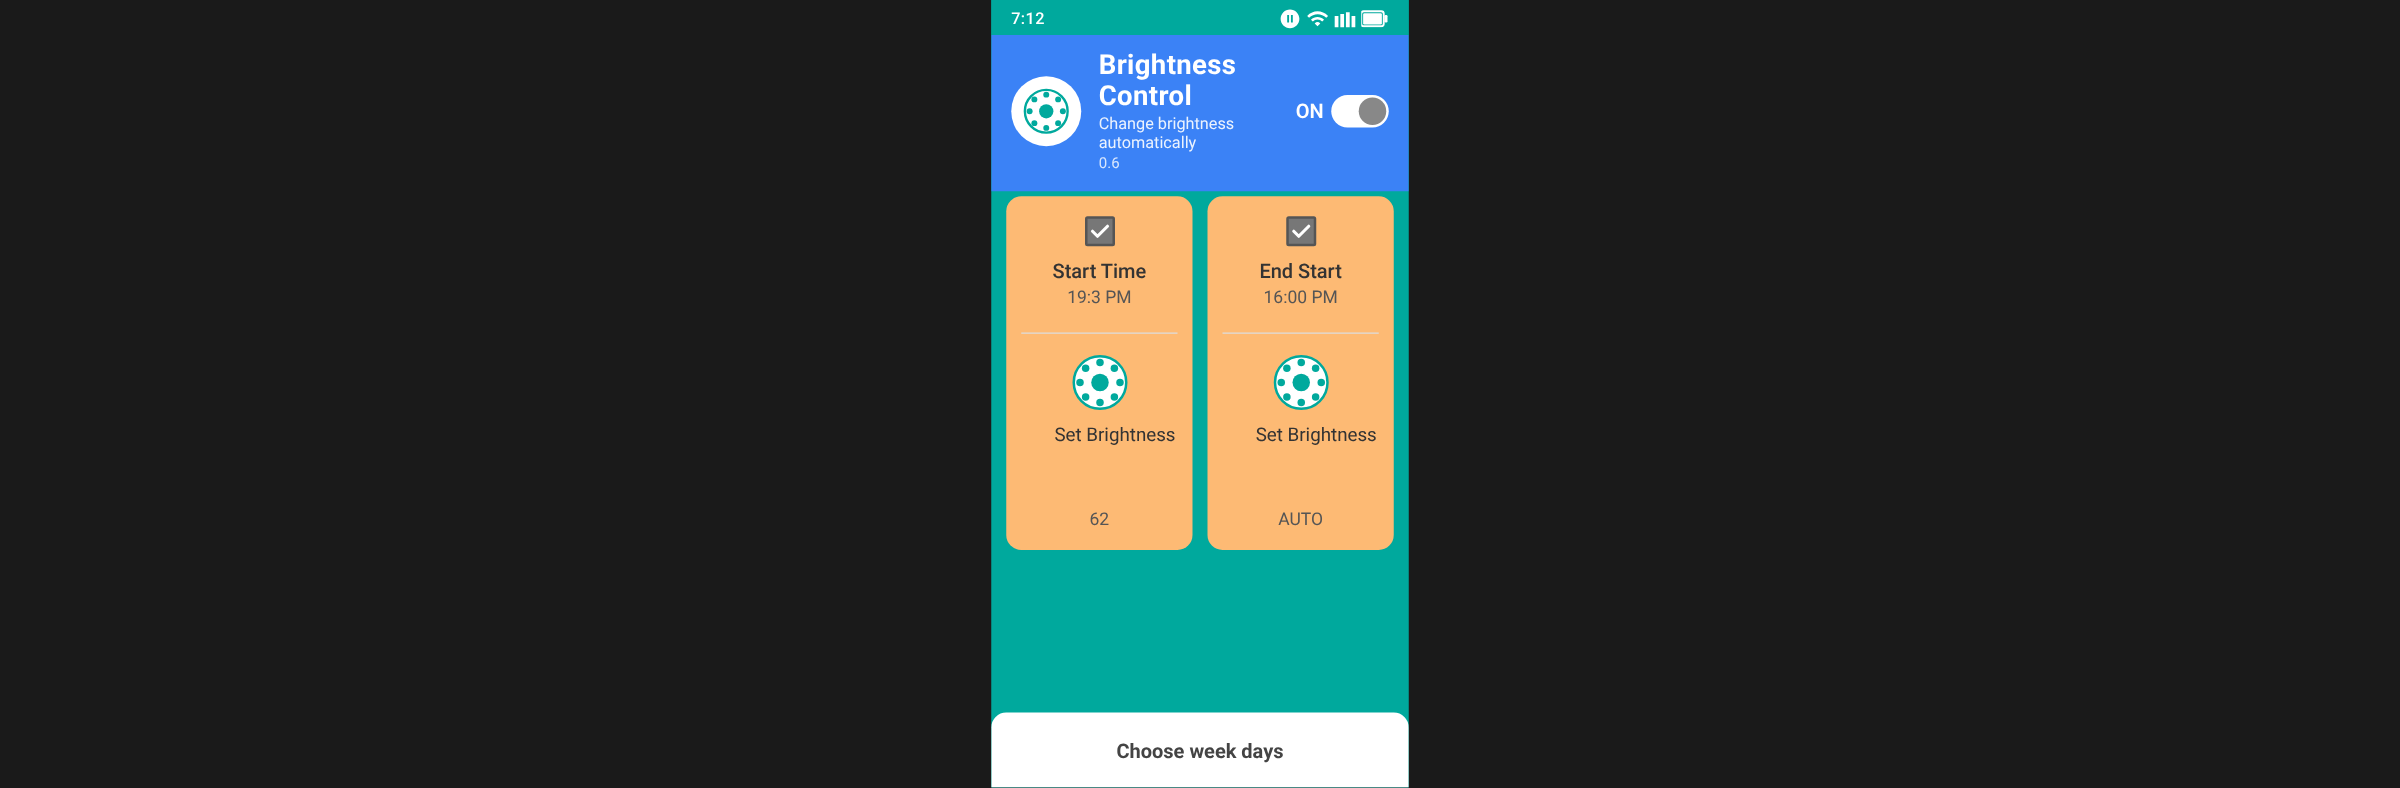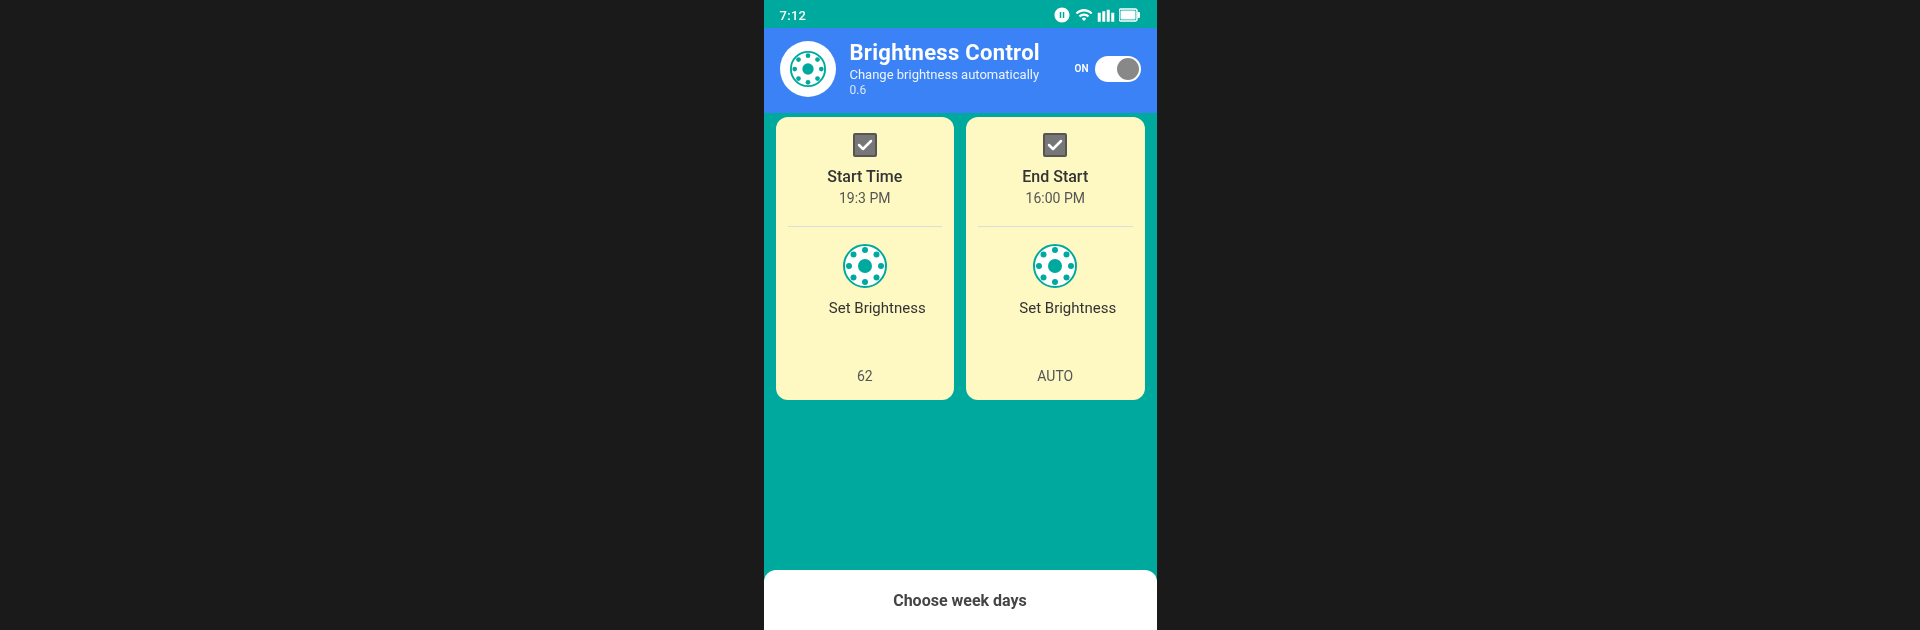--- a/index.html
+++ b/index.html
@@ -9,21 +9,21 @@
       height: 630px;
       background: #1a1a1a;
       display: flex;
       align-items: center;
       justify-content: center;
       font-family: 'Roboto', Arial, sans-serif;
       overflow: hidden;
     }
 
     .phone-container {
-      width: 393px;
+      width: 334px;
       height: 630px;
       background: #00a99d;
       position: relative;
       display: flex;
       flex-direction: column;
       overflow: hidden;
     }
 
     
     .status-bar {
@@ -103,21 +103,21 @@
     }
 
     .toggle-area {
       display: flex;
       align-items: center;
       gap: 6px;
       flex-shrink: 0;
     }
 
     .toggle-label {
-      font-size: 10px;
+      font-size: 16px;
       font-weight: 600;
       color: white;
     }
 
     .toggle-switch {
       width: 46px;
       height: 26px;
       background: white;
       border-radius: 13px;
       position: relative;
@@ -137,21 +137,21 @@
     
     .cards-area {
       display: flex;
       gap: 12px;
       padding: 0 12px;
       margin-top: 4px;
     }
 
     .card {
       flex: 1;
-      background: #fef9c3;
+      background: #fdba74;
       border-radius: 12px;
       padding: 16px 12px;
       display: flex;
       flex-direction: column;
       align-items: center;
       min-height: 270px;
     }
 
     .card-checkbox {
       width: 24px;

